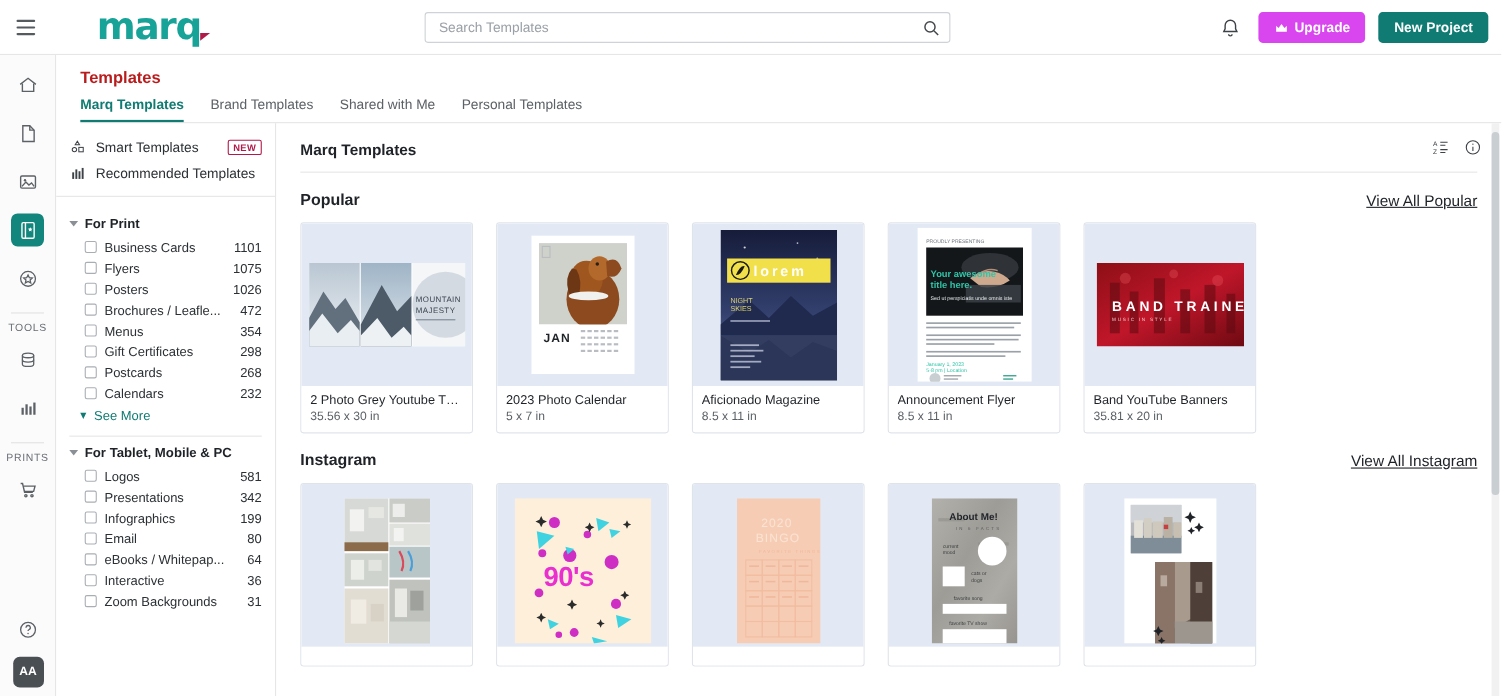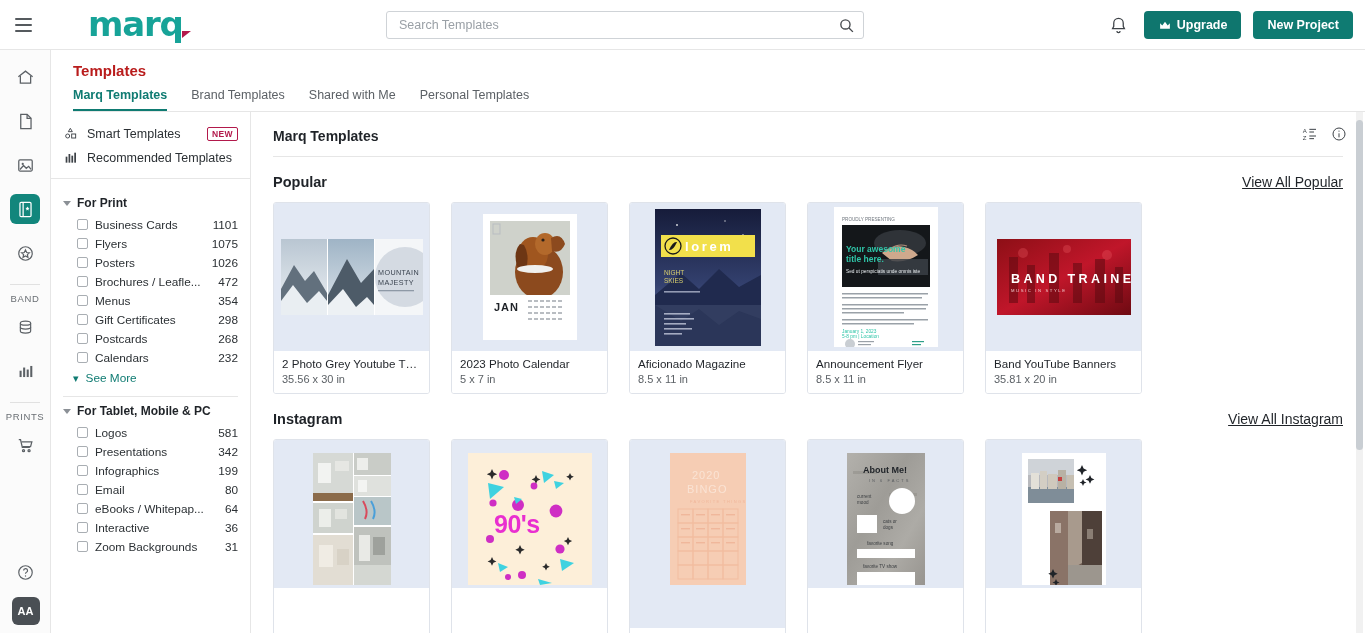--- a/index.html
+++ b/index.html
@@ -69,21 +69,21 @@
     display: flex; align-items: center; gap: 12px;
   }
   .bell { width: 26px; height: 26px; display: flex; align-items: center; justify-content: center; cursor: pointer; }
   .btn {
     height: 28px; border-radius: 4px;
     display: flex; align-items: center; justify-content: center; gap: 5px;
     font-size: 12.5px; font-weight: bold; color: #fff;
     padding: 0 14px; cursor: pointer; border: none; white-space: nowrap;
     font-family: "Liberation Sans", sans-serif;
   }
-  .btn-upgrade { background: #0f766e; }
+  .btn-upgrade { background: #d946ef; }
   .btn-new { background: #0f7b72; }
 
   
   .body { flex: 1; display: flex; min-height: 0; position: relative; }
 
   
   .rail {
     width: 51px; min-width: 51px;
     background: #fbfbfb;
     border-right: 1px solid #e6e6e6;
@@ -287,21 +287,21 @@
         </svg>
       </div>
       <div class="rail-icon">
         <svg width="19" height="19" viewBox="0 0 24 24" fill="none" stroke="currentColor" stroke-width="1.5">
           <circle cx="12" cy="12" r="8.5"></circle>
           <path d="M12 7.5l1.5 3.2 3.4.4-2.5 2.3.7 3.4-3.1-1.8-3.1 1.8.7-3.4L7 11.1l3.4-.4z"></path>
         </svg>
       </div>
 
       <div class="rail-sep"></div>
-      <div class="rail-label">BAND</div>
+      <div class="rail-label">TOOLS</div>
 
       <div class="rail-icon">
         <svg width="19" height="19" viewBox="0 0 24 24" fill="none" stroke="currentColor" stroke-width="1.5">
           <ellipse cx="12" cy="6.5" rx="6.5" ry="2.6"></ellipse>
           <path d="M5.5 6.5v5c0 1.4 2.9 2.6 6.5 2.6s6.5-1.2 6.5-2.6v-5"></path>
           <path d="M5.5 11.5v5c0 1.4 2.9 2.6 6.5 2.6s6.5-1.2 6.5-2.6v-5"></path>
         </svg>
       </div>
       <div class="rail-icon">
         <svg width="19" height="19" viewBox="0 0 24 24" fill="currentColor">
@@ -774,21 +774,21 @@
                   <text x="26" y="80" font-size="25" font-weight="bold" fill="#e92fd0" font-family="Liberation Sans, sans-serif" letter-spacing="-0.5">90's</text>
                 </svg>
               </div>
               <div class="card-meta">
                 <div class="card-name"></div>
                 <div class="card-size"></div>
               </div>
             </div>
 
             <div class="card">
-              <div class="card-thumb" style="height:188px;align-items:flex-start;">
+              <div class="card-thumb" style="height:148px;align-items:flex-start;">
                 <svg class="thumb-svg" style="margin-top:13px;" width="76" height="132" viewBox="0 0 76 132">
                   <rect width="76" height="132" fill="#f6cdb4"></rect>
                   <text x="22" y="26" font-size="11" fill="#fae3d4" font-family="Liberation Sans, sans-serif" letter-spacing="1">2020</text>
                   <text x="17" y="40" font-size="11" fill="#fae3d4" font-family="Liberation Sans, sans-serif" letter-spacing="1">BINGO</text>
                   <g stroke="#f2bda0" stroke-width="1" fill="none">
                     <rect x="8" y="56" width="15" height="14"></rect>
                       <rect x="23" y="56" width="15" height="14"></rect>
                     <rect x="38" y="56" width="15" height="14"></rect>
                       <rect x="53" y="56" width="15" height="14"></rect>
                     <rect x="8" y="70" width="15" height="14"></rect>

